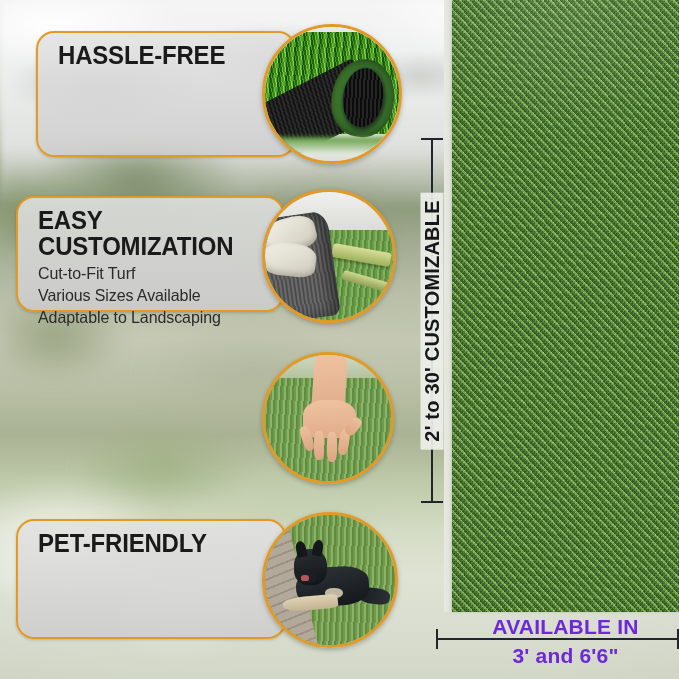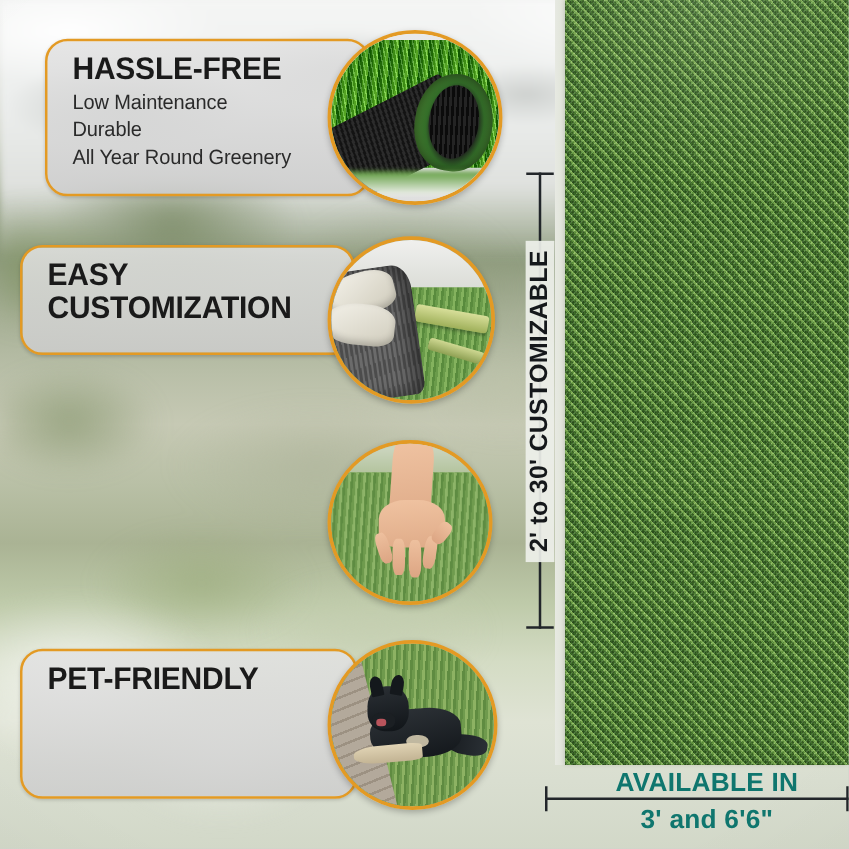--- a/index.html
+++ b/index.html
@@ -94,21 +94,21 @@
   .card-line{
     font-size:16.5px;
     line-height:1.32;
     color:#2a2a2a;
     letter-spacing:-0.1px;
     transform:scaleX(.97);
     transform-origin:left center;
   }
 
   #card-0{left:16px;  top:31px;  width:260px; height:126px;margin-left:20px;}
-  #card-1{left:16px;  top:196px; width:268px; height:88px;}
+  #card-1{left:16px;  top:196px; width:268px; height:116px;}
   #card-2{left:16px;  top:360px; width:258px; height:114px;}
   #card-3{left:16px;  top:519px; width:270px; height:120px;}
 
   
   .photo{
     position:absolute;
     border-radius:50%;
     border:3px solid #e39a24;
     box-sizing:border-box;
     overflow:hidden;
@@ -291,21 +291,21 @@
 
   
   .hmeas{position:absolute;left:436px;top:629px;width:243px;height:20px;z-index:6;}
   .hmeas-line{position:absolute;left:0;top:9px;width:243px;height:2px;background:#22262a;}
   .hmeas-cap-l,.hmeas-cap-r{position:absolute;top:0;width:2px;height:20px;background:#22262a;}
   .hmeas-cap-l{left:0;}
   .hmeas-cap-r{right:0;}
 
   .hlabel{
     position:absolute;left:452px;top:616px;width:227px;z-index:7;
-    text-align:center;color:#0f766e;
+    text-align:center;color:#6d28d9;
   }
   .hlabel .l1{
     display:block;font-size:21px;font-weight:bold;line-height:1.05;
     letter-spacing:.2px;
   }
   .hlabel .l2{
     display:block;font-size:21px;font-weight:bold;line-height:1.1;
     letter-spacing:.2px;margin-top:6px;
   }
 </style>
@@ -320,38 +320,38 @@
     <div class="bg-foliage"></div>
     <div class="bg-path"></div>
     <div class="bg-vignette"></div>
   </div>
 
   <div class="turf-left-strip"></div>
   <div class="turf-strip"></div>
 
   <div class="card" id="card-0">
     <div class="card-title">HASSLE-FREE</div>
-    <div class="card-lines">
-      <div class="card-line">Low Maintenance</div>
-      <div class="card-line">Durable</div>
-      <div class="card-line">All Year Round Greenery</div>
-    </div>
   </div>
   <div class="photo" id="photo-0">
     <div class="inner">
       <div class="turfroll-bg"></div>
       <div class="turfroll-blades"></div>
       <div class="turfroll-backing"></div>
       <div class="turfroll-curl"></div>
       <div class="turfroll-edge"></div>
     </div>
   </div>
 
   <div class="card" id="card-1">
     <div class="card-title">EASY CUSTOMIZATION</div>
+    <div class="card-lines">
+      <div class="card-line">Cut-to-Fit Turf</div>
+      <div class="card-line">Various Sizes Available</div>
+      <div class="card-line">Adaptable to Landscaping</div>
+    </div>
   </div>
   <div class="photo" id="photo-1">
     <div class="inner">
       <div class="p1-wall"></div>
       <div class="p1-grass"></div>
       <div class="p1-level"></div>
       <div class="p1-level2"></div>
       <div class="p1-roll"></div>
       <div class="p1-glove-a"></div>
       <div class="p1-glove-b"></div>

